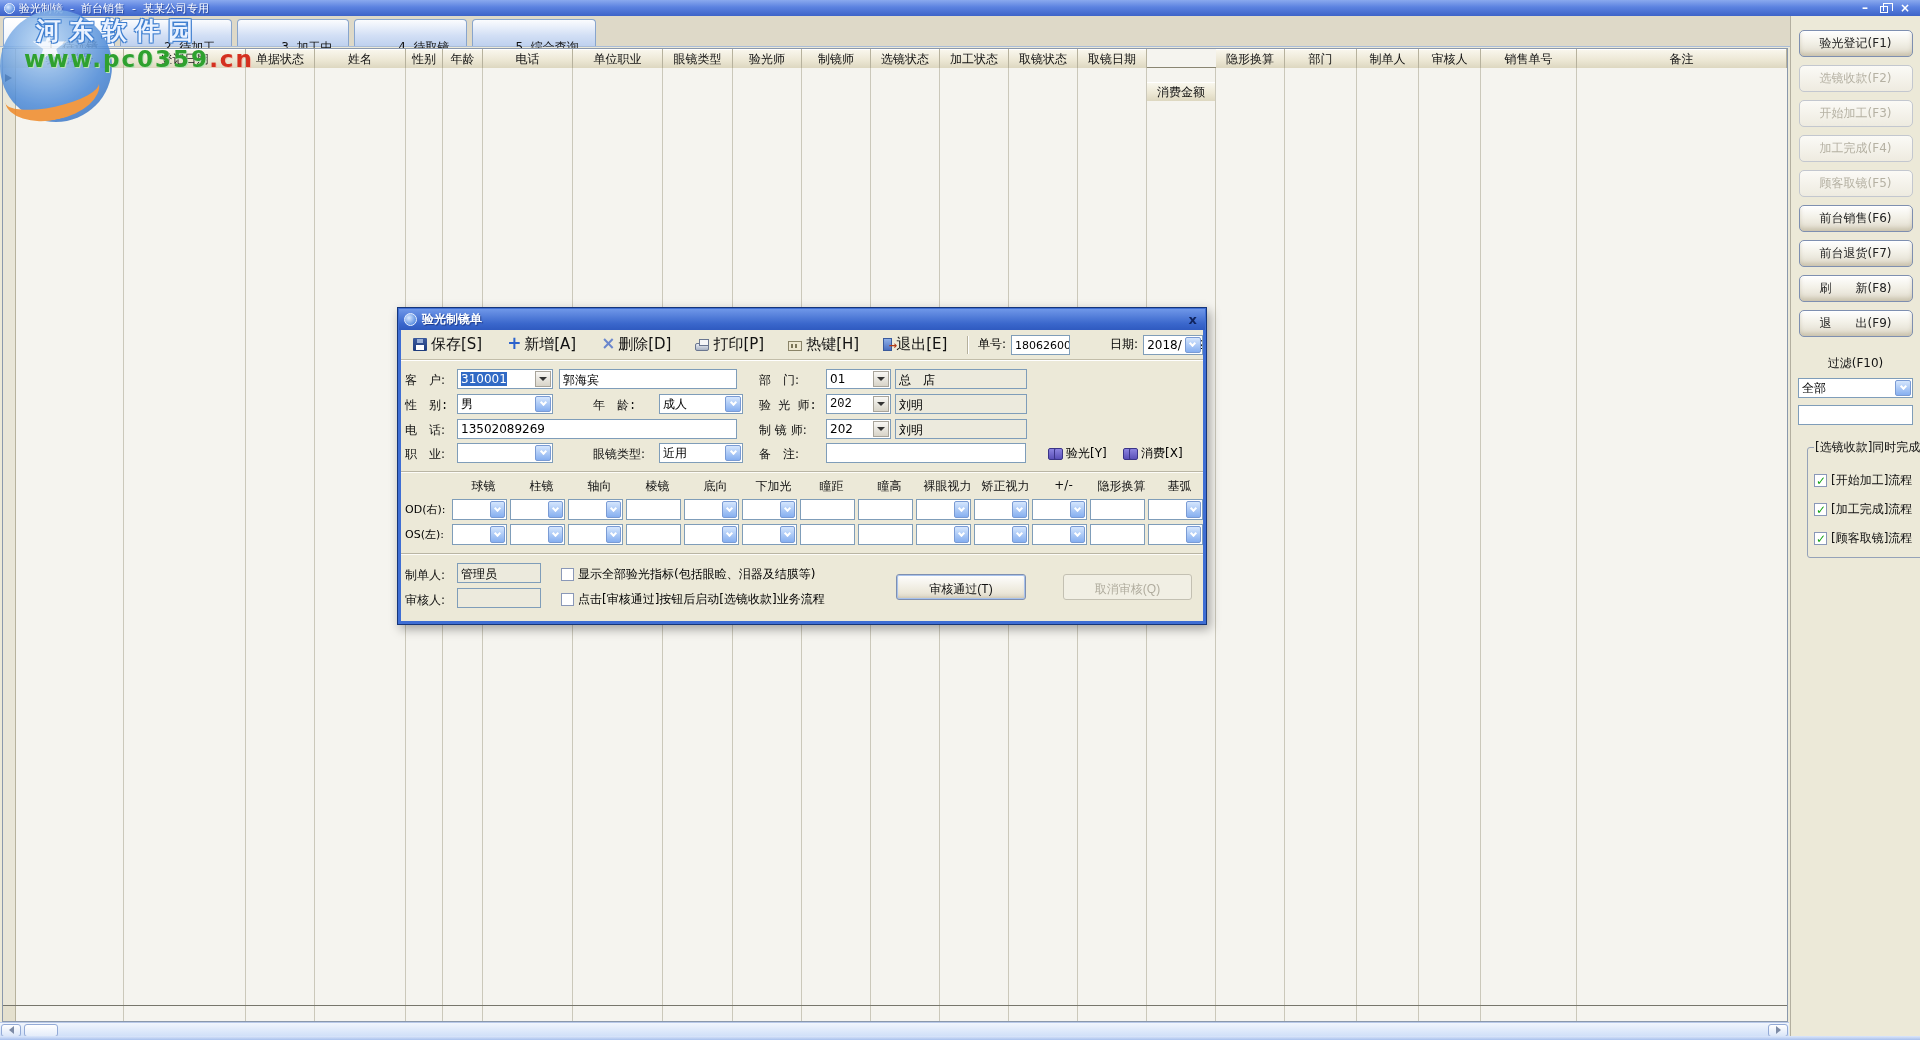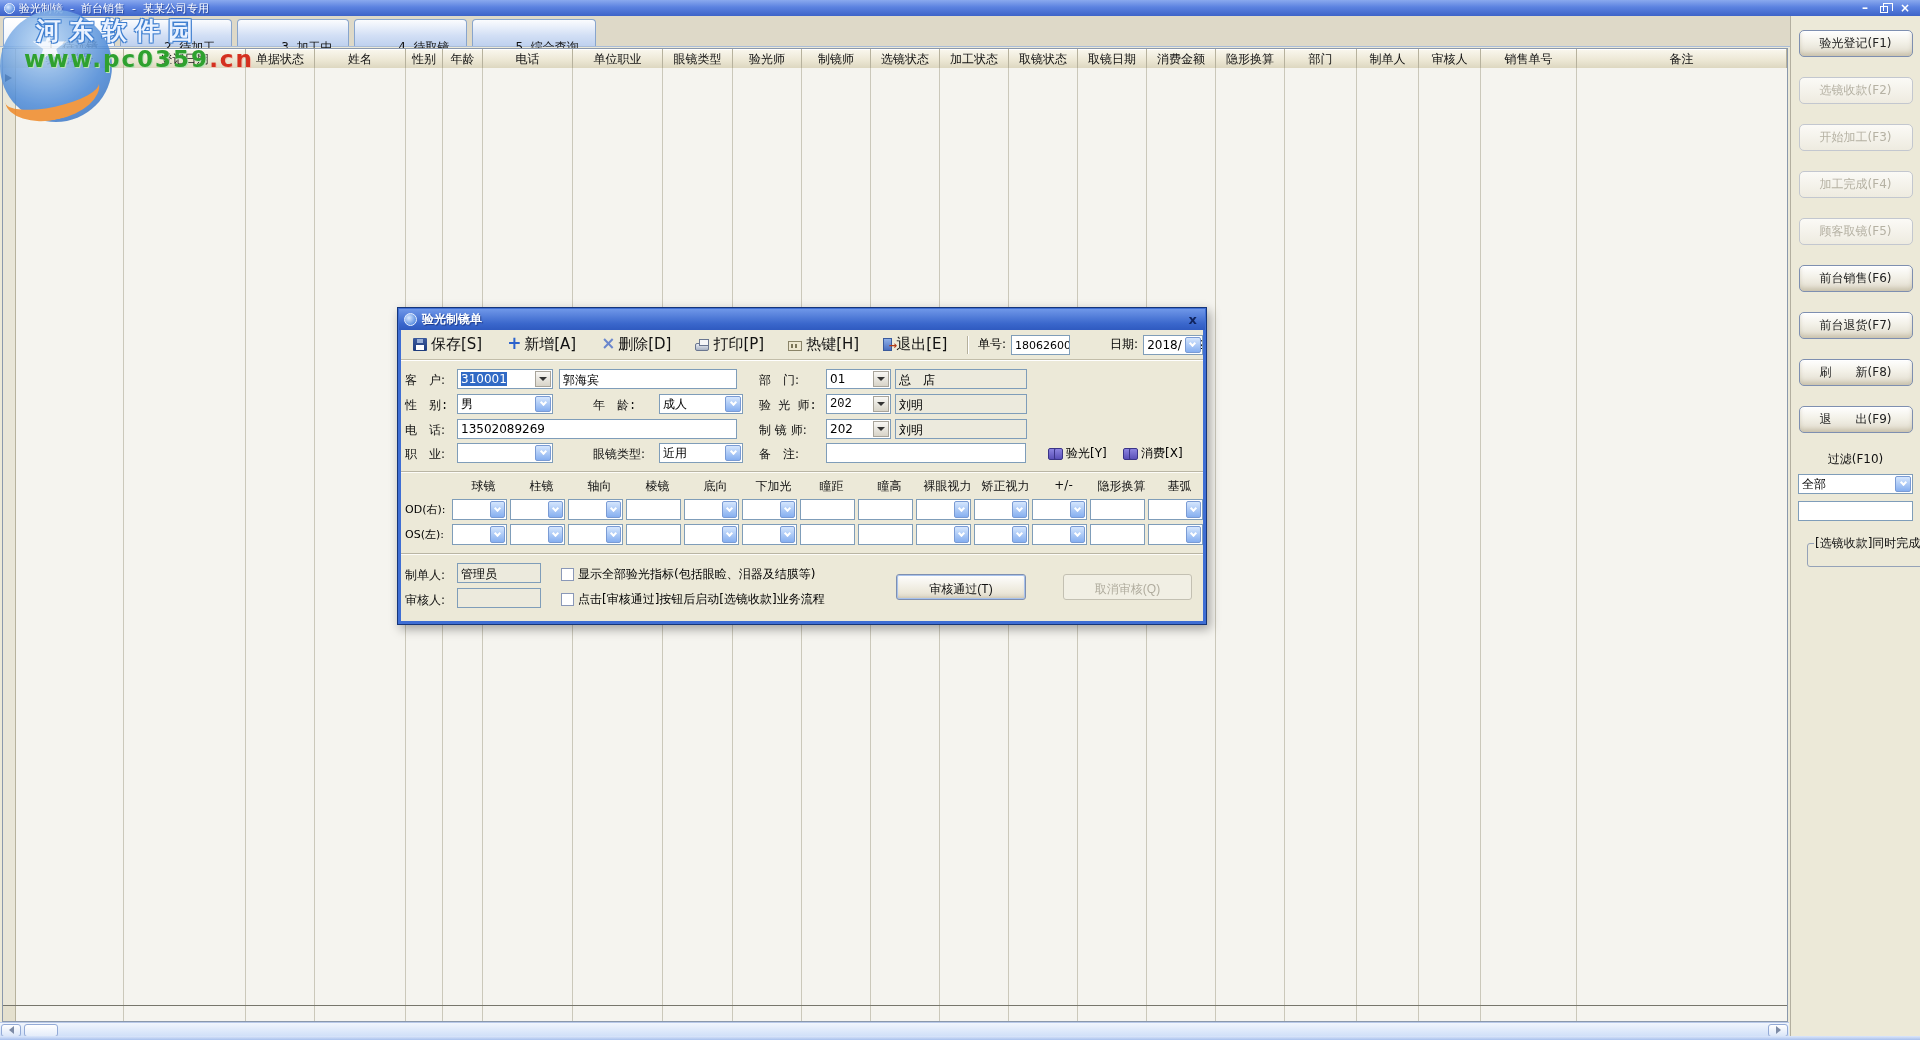--- a/index.html
+++ b/index.html
@@ -57,21 +57,21 @@
     background:linear-gradient(#ffffff,#dbe6f8);display:flex;align-items:center;justify-content:center;}
   .sb-arrow.right{margin-left:auto;}
   .tri-l{width:0;height:0;border-right:5px solid #7d8ba6;border-top:4px solid transparent;border-bottom:4px solid transparent;}
   .tri-r{width:0;height:0;border-left:5px solid #7d8ba6;border-top:4px solid transparent;border-bottom:4px solid transparent;}
   .sb-thumb{width:34px;height:13px;margin-left:2px;border:1px solid #93aad6;border-radius:3px;
     background:linear-gradient(#ffffff,#e4ecfa);}
 
   
   .sidebar{position:absolute;left:1790px;top:16px;width:130px;height:1020px;
     background:#ece9d8;border-left:1px solid #b3afa0;padding-top:14px;}
-  .sb-buttons{display:flex;flex-direction:column;gap:20px;align-items:center;}
+  .sb-buttons{display:flex;flex-direction:column;gap:8px;align-items:center;}
   .sb-btn{width:114px;height:27px;font-size:12px;white-space:pre;color:#222;
     font-family:"DejaVu Sans","Liberation Sans",sans-serif;
     border:1px solid #7e8fb0;border-radius:5px;
     background:linear-gradient(180deg,#ffffff,#f3f1e8 45%,#dfdacb);
     box-shadow:inset 0 1px 0 #fff,inset 0 -3px 4px rgba(160,150,118,.35);}
   .sb-btn.disabled{color:#b5b1a3;border-color:#c3c7cf;box-shadow:none;
     background:linear-gradient(#fbfaf6,#eeebe0);}
   .filter-label{text-align:center;font-size:12px;margin-top:18px;color:#111;white-space:pre;}
   .filter-combo{margin:6px 7px 0 7px;}
   .filter-input{margin:7px 7px 0 7px;height:20px;}
@@ -247,21 +247,21 @@
         <div class="th" style="width: 69px;"><span>制镜师</span></div>
       
         <div class="th" style="width: 69px;"><span>选镜状态</span></div>
       
         <div class="th" style="width: 69px;"><span>加工状态</span></div>
       
         <div class="th" style="width: 69px;"><span>取镜状态</span></div>
       
         <div class="th" style="width: 69px;"><span>取镜日期</span></div>
       
-        <div class="th" style="width: 69px;"><span>消费金额</span></div>
+        <div class="th" style="width: 69px; margin-top: 33px;"><span>消费金额</span></div>
       
         <div class="th" style="width: 69px;"><span>隐形换算</span></div>
       
         <div class="th" style="width: 72px;"><span>部门</span></div>
       
         <div class="th" style="width: 62px;"><span>制单人</span></div>
       
         <div class="th" style="width: 62px;"><span>审核人</span></div>
       
         <div class="th" style="width: 96px;"><span>销售单号</span></div>
@@ -404,20 +404,37 @@
   <div class="filter-label">过滤(F10)</div>
   <div class="combo filter-combo">
     <span class="combo-text">全部</span>
     <span class="combo-btn xp">
         <span class="chev"></span>
       </span>
   </div>
   <div class="textbox filter-input"></div>
   <fieldset class="flow-group">
     <legend>[选镜收款]同时完成</legend>
+    <div>
+
+        <div class="flow-item">
+          <span class="checkbox checked"></span>
+          <span class="flow-label">[开始加工]流程</span>
+        </div>
+
+        <div class="flow-item">
+          <span class="checkbox checked"></span>
+          <span class="flow-label">[加工完成]流程</span>
+        </div>
+
+        <div class="flow-item">
+          <span class="checkbox checked"></span>
+          <span class="flow-label">[顾客取镜]流程</span>
+        </div>
+      </div>
   </fieldset>
 </div>
 
 <div class="watermark">
   <div class="wm-logo"></div>
   <div class="wm-site">河东软件园</div>
   <div class="wm-url"><span>www.pc0359</span><span class="wm-cn">.cn</span></div>
 </div>
 
 <div class="dialog">

